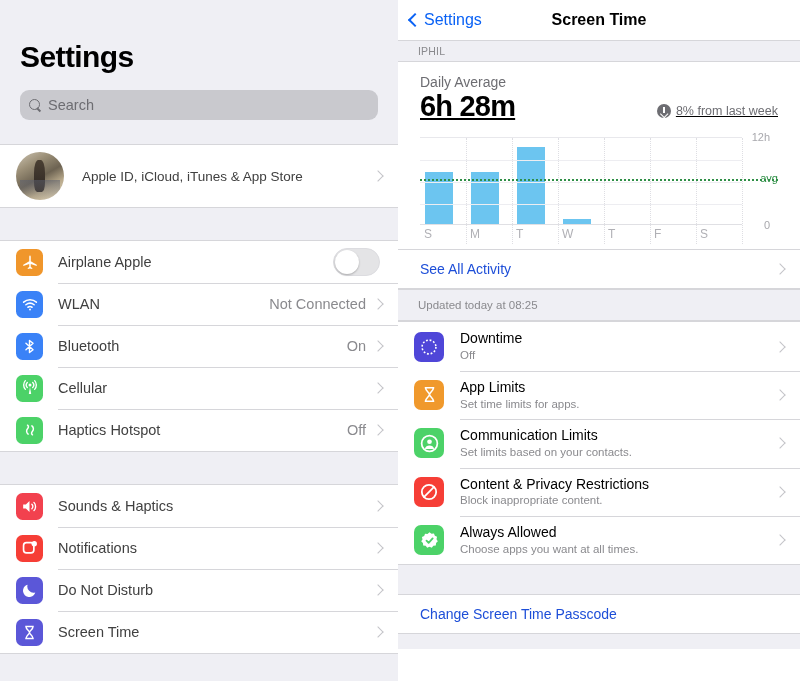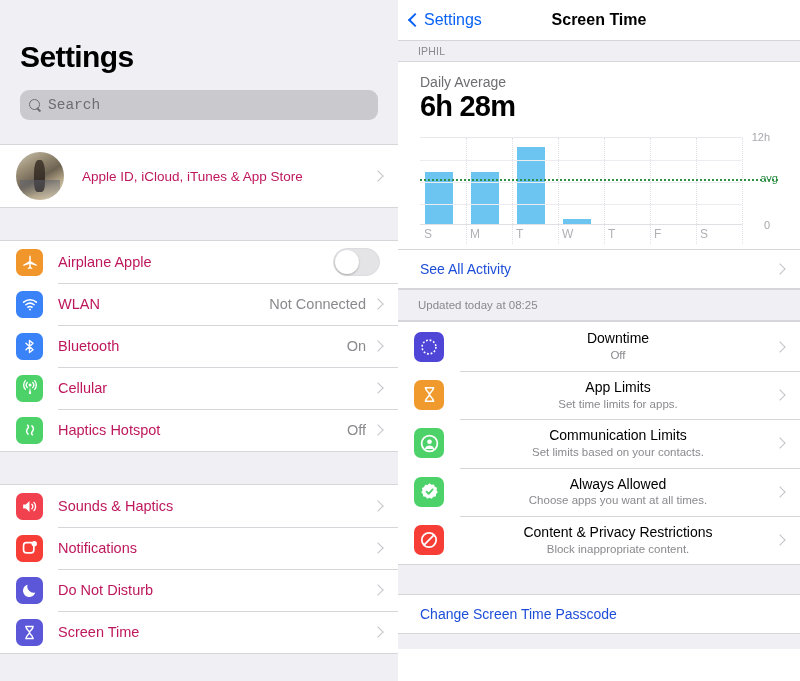--- a/index.html
+++ b/index.html
@@ -17,21 +17,21 @@
     width: 398px; height: 681px;
     background: #efeff4;
     position: relative;
     overflow: hidden;
   }
   .l-head { padding: 40px 20px 0 20px; background: #efeff4; }
   .l-title { font-size: 30px; font-weight: bold; color: #000; letter-spacing: -0.6px; }
   .searchbar {
     margin: 16px 0 0 0; height: 30px; border-radius: 9px;
     background: #c9c9ce; display: flex; align-items: center;
-    padding: 8px 9px; width: 358px; font-family: Liberation Mono, monospace;
+    padding: 8px 9px; width: 358px;
   }
   .search-ico { width: 13px; height: 13px; position: relative; flex: 0 0 auto; margin-right: 6px; }
   .search-ico::before {
     content: ""; position: absolute; left: 0; top: 0;
     width: 9px; height: 9px; border: 1.6px solid #6d6d72; border-radius: 50%;
   }
   .search-ico::after {
     content: ""; position: absolute; left: 8px; top: 8.5px;
     width: 5px; height: 1.6px; background: #6d6d72; transform: rotate(45deg);
     transform-origin: left center;
@@ -49,21 +49,21 @@
   .row + .row::before {
     content: ""; position: absolute; left: 58px; right: 0; top: 0;
     height: 1px; background: #d6d6da;
   }
   .icon-sq {
     width: 27px; height: 27px; border-radius: 6.5px;
     flex: 0 0 auto; margin-right: 15px;
     display: flex; align-items: center; justify-content: center;
     color: #fff;
   }
-  .row-label { font-size: 14.5px; color: #be185d; flex: 1 1 auto; }
+  .row-label { font-size: 14.5px; color: #404040; flex: 1 1 auto; }
   .row-value { font-size: 14.5px; color: #8a8a8e; margin-right: 8px; }
   .chev {
     width: 8px; height: 8px; flex: 0 0 auto; margin-right: 16px;
     border-right: 1.7px solid #c4c4c8; border-top: 1.7px solid #c4c4c8;
     transform: rotate(45deg);
   }
   .toggle {
     width: 47px; height: 28px; border-radius: 14px; background: #e4e4e6;
     position: relative; margin-right: 18px; flex: 0 0 auto;
     border: 1px solid #dcdce0;
@@ -118,21 +118,21 @@
   }
   .sec-foot {
     background: #efeff4; display: flex; align-items: center;
     padding-left: 20px; font-size: 11.5px; color: #8a8a8e;
     border-top: 1px solid #d6d6da; border-bottom: 1px solid #d6d6da;
   }
 
   .card { background: #fff; padding: 12px 22px 4px 22px; }
   .avg-label { font-size: 14px; color: #6d6d72; }
   .avg-value { font-size: 29px; font-weight: bold; color: #000; letter-spacing: -0.8px; line-height: 1.15; }
-  .avg-line { display: flex; align-items: flex-end; justify-content: space-between; }
+  .avg-line { display: flex; align-items: flex-end; justify-content: space-between; text-decoration: underline; }
   .delta { display: flex; align-items: center; padding-bottom: 5px; }
   .delta-badge {
     width: 14px; height: 14px; border-radius: 50%; background: #6d6d72;
     margin-right: 5px; position: relative; flex: 0 0 auto;
   }
   .delta-badge::before {
     content:""; position:absolute; left:6.2px; top:3px; width:1.6px; height:6px; background:#fff;
   }
   .delta-badge::after {
     content:""; position:absolute; left:4.2px; top:6.4px; width:5.4px; height:5.4px;
@@ -170,21 +170,21 @@
     position: absolute; right: 8px; font-size: 11px; color: #a8a8ad;
     transform: translateY(-50%);
   }
   .xaxis {
     position: absolute; left: 0; right: 36px; bottom: 0; height: 18px; display: flex;
   }
   .xlab { flex: 1 1 0; font-size: 12px; color: #b0b0b5; padding-left: 4px; }
 
   .rrow {
     display: flex; align-items: center; min-height: 44px;
-    padding-left: 16px; background: #fff; position: relative; text-align: center;
+    padding-left: 16px; background: #fff; position: relative;
   }
   .rrow + .rrow::before {
     content: ""; position: absolute; left: 62px; right: 0; top: 0;
     height: 1px; background: #d6d6da;
   }
   .ricon {
     width: 30px; height: 30px; border-radius: 7px; flex: 0 0 auto;
     margin-right: 16px; display: flex; align-items: center; justify-content: center;
   }
   .rtexts { flex: 1 1 auto; padding: 7px 0; }
@@ -346,20 +346,24 @@
       </div>
       <div class="nav-title">Screen Time</div>
     </div>
 
     <div class="sec-head">IPHIL</div>
 
     <div class="card">
       <div class="avg-label">Daily Average</div>
       <div class="avg-line">
         <div class="avg-value">6h 28m</div>
+        <div class="delta">
+          <span class="delta-badge"></span>
+          <span class="delta-text">8% from last week</span>
+        </div>
       </div>
 
       <div class="chart-wrap">
         <div class="plot" id="plot">
           <div class="bars" id="bars">
               <div class="bcell">
                 <div class="bar" style="height: 52.8px; background: rgb(108, 197, 240);"></div>
               </div>
               <div class="bcell">
                 <div class="bar" style="height: 52.0667px; background: rgb(108, 197, 240);"></div>
@@ -446,45 +450,45 @@
               <path d="M6.7 18.2a5.6 5.6 0 0110.6 0" fill="#fff"></path>
             </svg>
           </div>
           <div class="rtexts">
             <div class="rtitle">Communication Limits</div>
             <div class="rsub">Set limits based on your contacts.</div>
           </div>
           <div class="chev"></div>
         </div>
         <div class="rrow">
+          <div class="ricon" style="background: rgb(246, 62, 54);">
+            <svg width="20" height="20" viewBox="0 0 24 24">
+              <circle cx="12" cy="12" r="8.6" fill="none" stroke="#fff" stroke-width="2.1"></circle>
+              <path d="M6.2 17.8L17.8 6.2" stroke="#fff" stroke-width="2.1" stroke-linecap="round"></path>
+            </svg>
+          </div>
+          <div class="rtexts">
+            <div class="rtitle">Content &amp; Privacy Restrictions</div>
+            <div class="rsub">Block inappropriate content.</div>
+          </div>
+          <div class="chev"></div>
+        </div>
+        <div class="rrow">
           <div class="ricon" style="background: rgb(76, 210, 104);">
             <svg width="21" height="21" viewBox="0 0 24 24">
               <path d="M12 2.6l2.3 1.6 2.8-.3 1 2.6 2.5 1.3-.6 2.7 1.5 2.4-2 1.9-.3 2.8-2.8.5-1.8 2.2-2.6-1.1-2.6 1.1-1.8-2.2-2.8-.5-.3-2.8-2-1.9L4 10.8 3.4 8.1 5.9 6.8l1-2.6 2.8.3z" fill="#fff"></path>
               <path d="M8.6 12.2l2.4 2.4 4.6-4.9" fill="none" stroke="#4cd268" stroke-width="2.1" stroke-linecap="round" stroke-linejoin="round"></path>
             </svg>
           </div>
           <div class="rtexts">
             <div class="rtitle">Always Allowed</div>
             <div class="rsub">Choose apps you want at all times.</div>
           </div>
           <div class="chev"></div>
         </div>
-        <div class="rrow">
-          <div class="ricon" style="background: rgb(246, 62, 54);">
-            <svg width="20" height="20" viewBox="0 0 24 24">
-              <circle cx="12" cy="12" r="8.6" fill="none" stroke="#fff" stroke-width="2.1"></circle>
-              <path d="M6.2 17.8L17.8 6.2" stroke="#fff" stroke-width="2.1" stroke-linecap="round"></path>
-            </svg>
-          </div>
-          <div class="rtexts">
-            <div class="rtitle">Content &amp; Privacy Restrictions</div>
-            <div class="rsub">Block inappropriate content.</div>
-          </div>
-          <div class="chev"></div>
-        </div>
       </div>
 
     <div class="gap" style="height:30px;background:#efeff4;border-bottom:1px solid #d6d6da"></div>
 
     <div class="link-row">
       <span class="link-label">Change Screen Time Passcode</span>
     </div>
     <div class="gap" style="height:16px;background:#efeff4;border-top:1px solid #d6d6da"></div>
   </div>
 </div>

